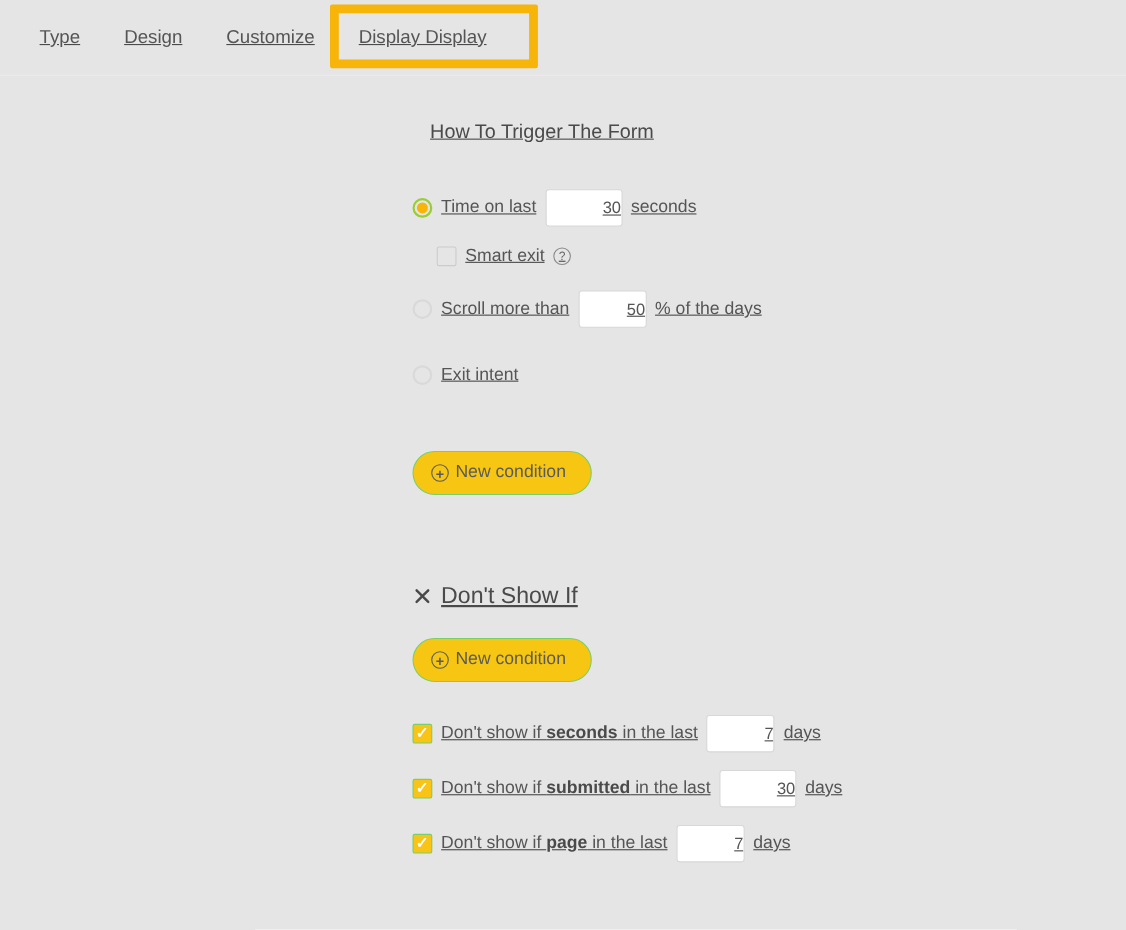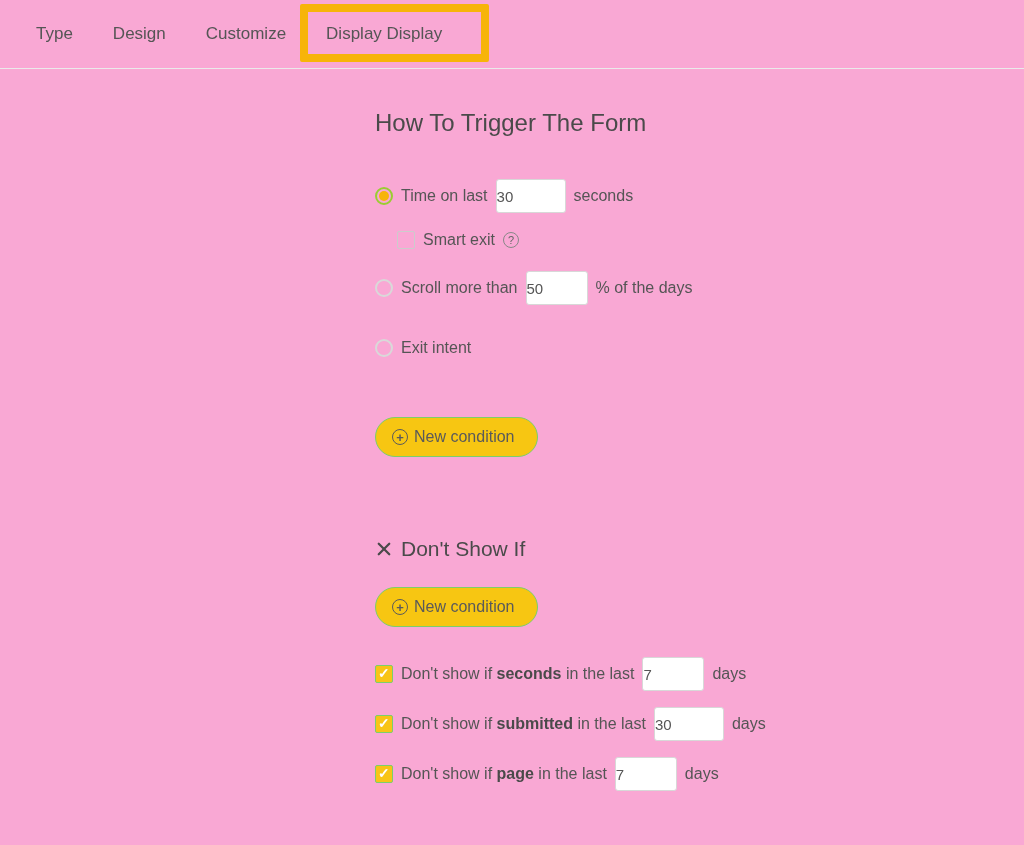--- a/index.html
+++ b/index.html
@@ -7,21 +7,22 @@
     margin: 0;
     font-family: -apple-system, BlinkMacSystemFont, "Segoe UI", Helvetica, Arial, sans-serif;
     background: #fff;
     color: #4a4a4a;
     font-size: 16px;
   }
   .page {
     width: 1024px;
     height: 845px;
     position: relative;
-    background: #f9a8d4;
+    background: #e5e5e5;
+    text-decoration: underline;
   }
   
   .tabs {
     display: flex;
     align-items: center;
     gap: 40px;
     padding: 24px 20px 24px 36px;
     border-bottom: 1px solid #eaeaea;
   }
   .tab {
@@ -35,23 +36,23 @@
     background: rgba(255,255,255,0);
     pointer-events: none;
     border-radius: 2px;
   }
   
   .content {
     padding: 40px 0 0 375px;
     width: 1000px;
   }
   .section-title {
-    font-size: 24px;
+    font-size: 18px;
     color: #4a4a4a;
-    margin: 0 0 42px 0;
+    margin: 0 0 42px 16px;
     font-weight: 400;
   }
   .sub-title {
     font-size: 21px;
     color: #4a4a4a;
     margin: 0 0 26px 0;
     font-weight: 400;
     display: flex;
     align-items: center;
     gap: 8px;
@@ -115,21 +116,21 @@
     position: absolute;
     left: 2px;
     top: -1px;
   }
   
   .num-input {
     width: 62px;
     height: 34px;
     border: 1px solid #d8d8d8;
     border-radius: 3px;
-    text-align: left;
+    text-align: right;
     font-size: 15px;
     color: #555;
     padding: 0;
   }
   .num-input.wide { width: 70px; }
   
   .help-icon {
     width: 16px;
     height: 16px;
     border: 1.3px solid #888;

